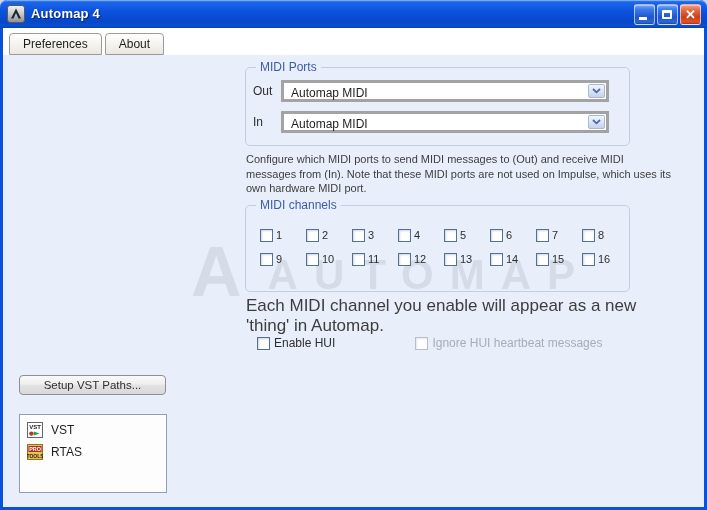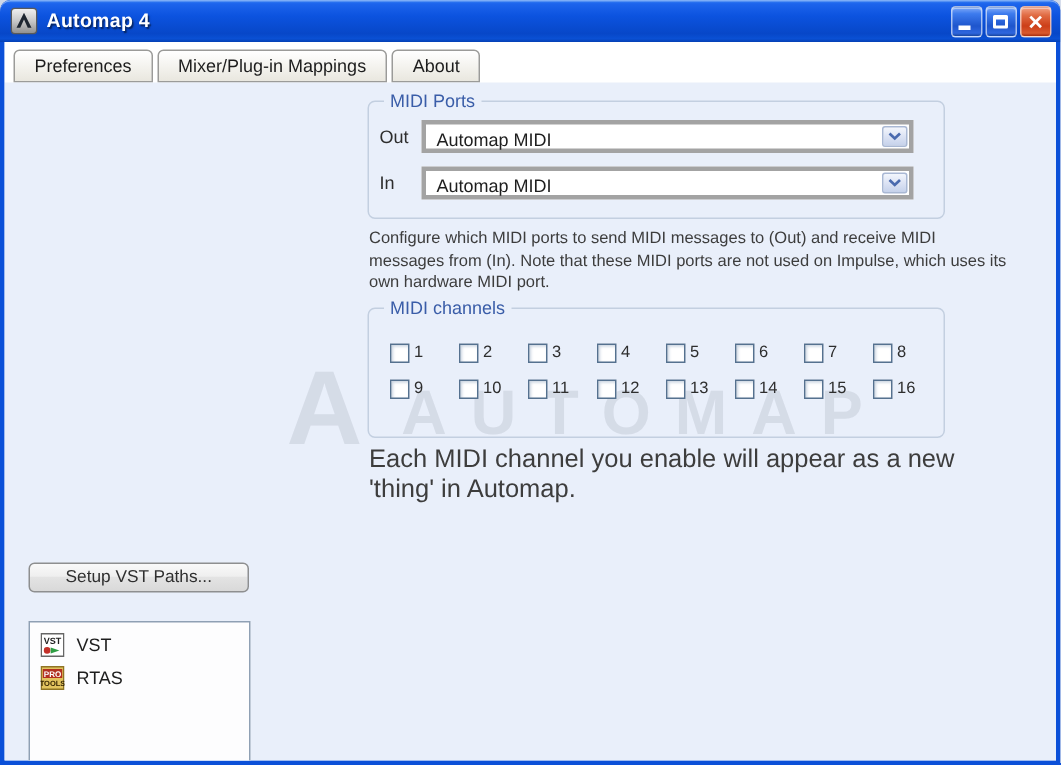--- a/index.html
+++ b/index.html
@@ -45,21 +45,21 @@
     background:linear-gradient(180deg,#FFFFFF 0%,#FDFDFE 55%,#E7EDF6 100%);}
   .sidebar-item-selected{position:absolute;left:1px;right:1px;top:1px;height:39px;
     background:linear-gradient(180deg,#4A7ED2 0%,#3868C2 100%);border:1px solid #2B57A6;
     display:flex;align-items:center;color:#fff;font-size:12px;}
   .sidebar-item-selected .din{margin:0 9px 0 8px;}
 
   .setup-btn{position:absolute;left:16px;top:320px;width:147px;height:20px;border:1px solid #8E8F90;border-radius:4px;
     background:linear-gradient(180deg,#F9F9F9 0%,#EFEFEF 45%,#E3E3E3 50%,#D9D9D9 100%);
     font-size:11.5px;color:#2f2f2f;display:flex;align-items:center;justify-content:center;font-family:"Liberation Sans",sans-serif;}
 
-  .format-list{position:absolute;left:16px;top:359px;width:148px;height:97px;border:1px solid #8FA0B4;background:#FDFDFE;padding:4px 0 0 7px;}
+  .format-list{position:absolute;left:16px;top:359px;width:148px;height:79px;border:1px solid #8FA0B4;background:#FDFDFE;padding:4px 0 0 7px;}
   .format-item{display:flex;align-items:center;height:22px;font-size:12px;color:#1e1e1e;}
   .format-item svg{margin-right:8px;}
 
   
   .groupbox{position:absolute;border:1px solid #C3CFE0;border-radius:5px;}
   .group-label{position:absolute;top:-8px;left:10px;background:#E9EFFA;padding:0 4px;font-size:12px;color:#3A5DA8;}
 
   .gb-ports{left:242px;top:12px;width:385px;height:79px;}
   .port-row{position:absolute;left:7px;display:flex;align-items:center;}
   .port-row.out{top:12px;}
@@ -117,21 +117,20 @@
       <div class="winbtn red">
           <span class="glyph-close">✕</span>
         </div>
     </div>
   </div>
 
   <div class="client">
 
     <div class="tabbar">
       <div class="tab">Preferences</div>
-      <div class="tab">Mixer/Plug-in Mappings</div>
       <div class="tab">About</div>
     </div>
 
     <div class="pane">
 
       <div class="watermark">
         <span class="wm-letter">A</span>
         <span class="wm-text">AUTOMAP</span>
       </div>
 
@@ -252,16 +251,23 @@
             </div>
             <div class="chan">
               <span class="checkbox"></span>
               <span class="chan-label">16</span>
             </div>
           </div>
       </div>
 
       <div class="chan-note">Each MIDI channel you enable will appear as a new 'thing' in Automap.</div>
 
+      <div class="hui-row">
+        <span class="checkbox"></span>
+        <span class="hui-label">Enable HUI</span>
+        <span class="hui-gap"></span>
+        <span class="checkbox disabled"></span>
+        <span class="hui-label disabled">Ignore HUI heartbeat messages</span>
+      </div>
 
     </div>
   </div>
 </div>
 
 </body></html>

